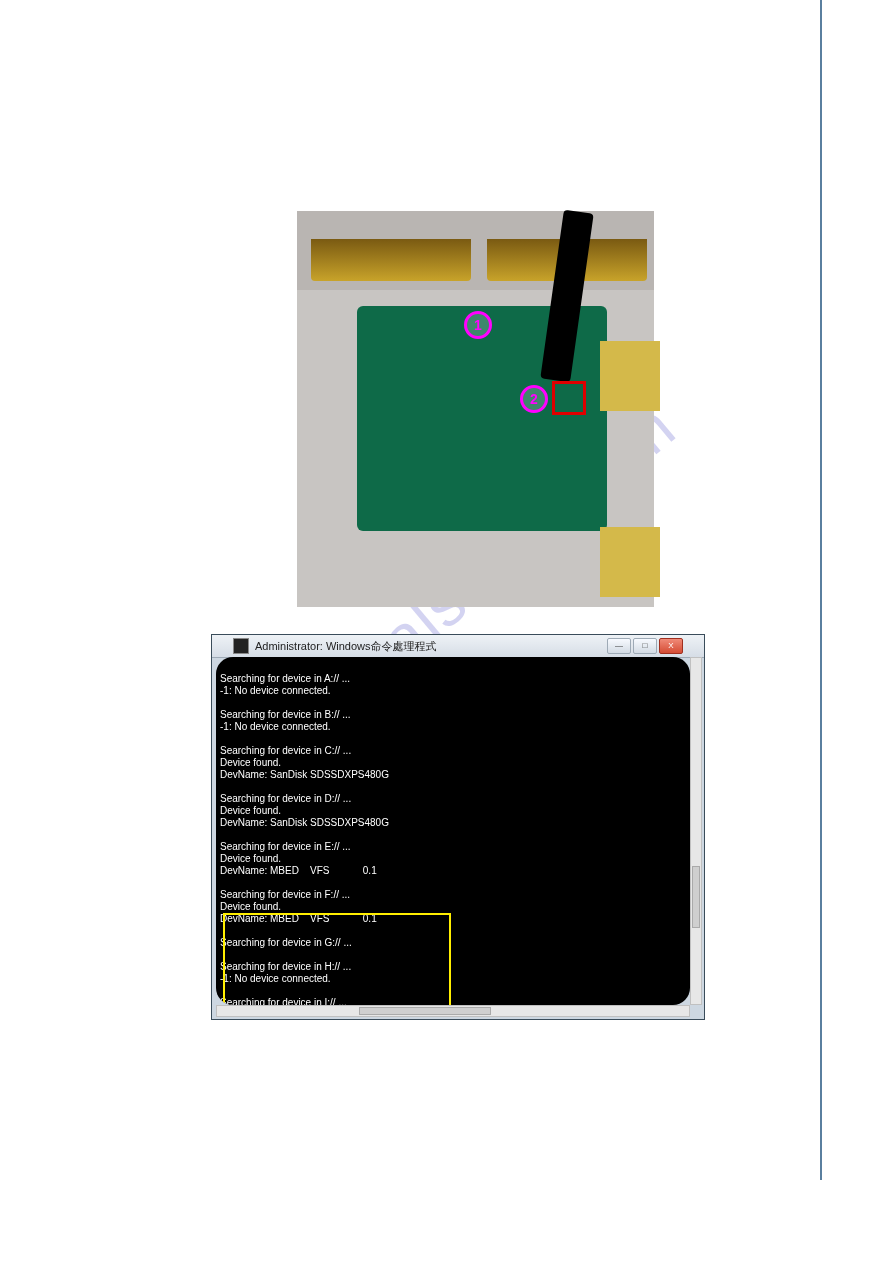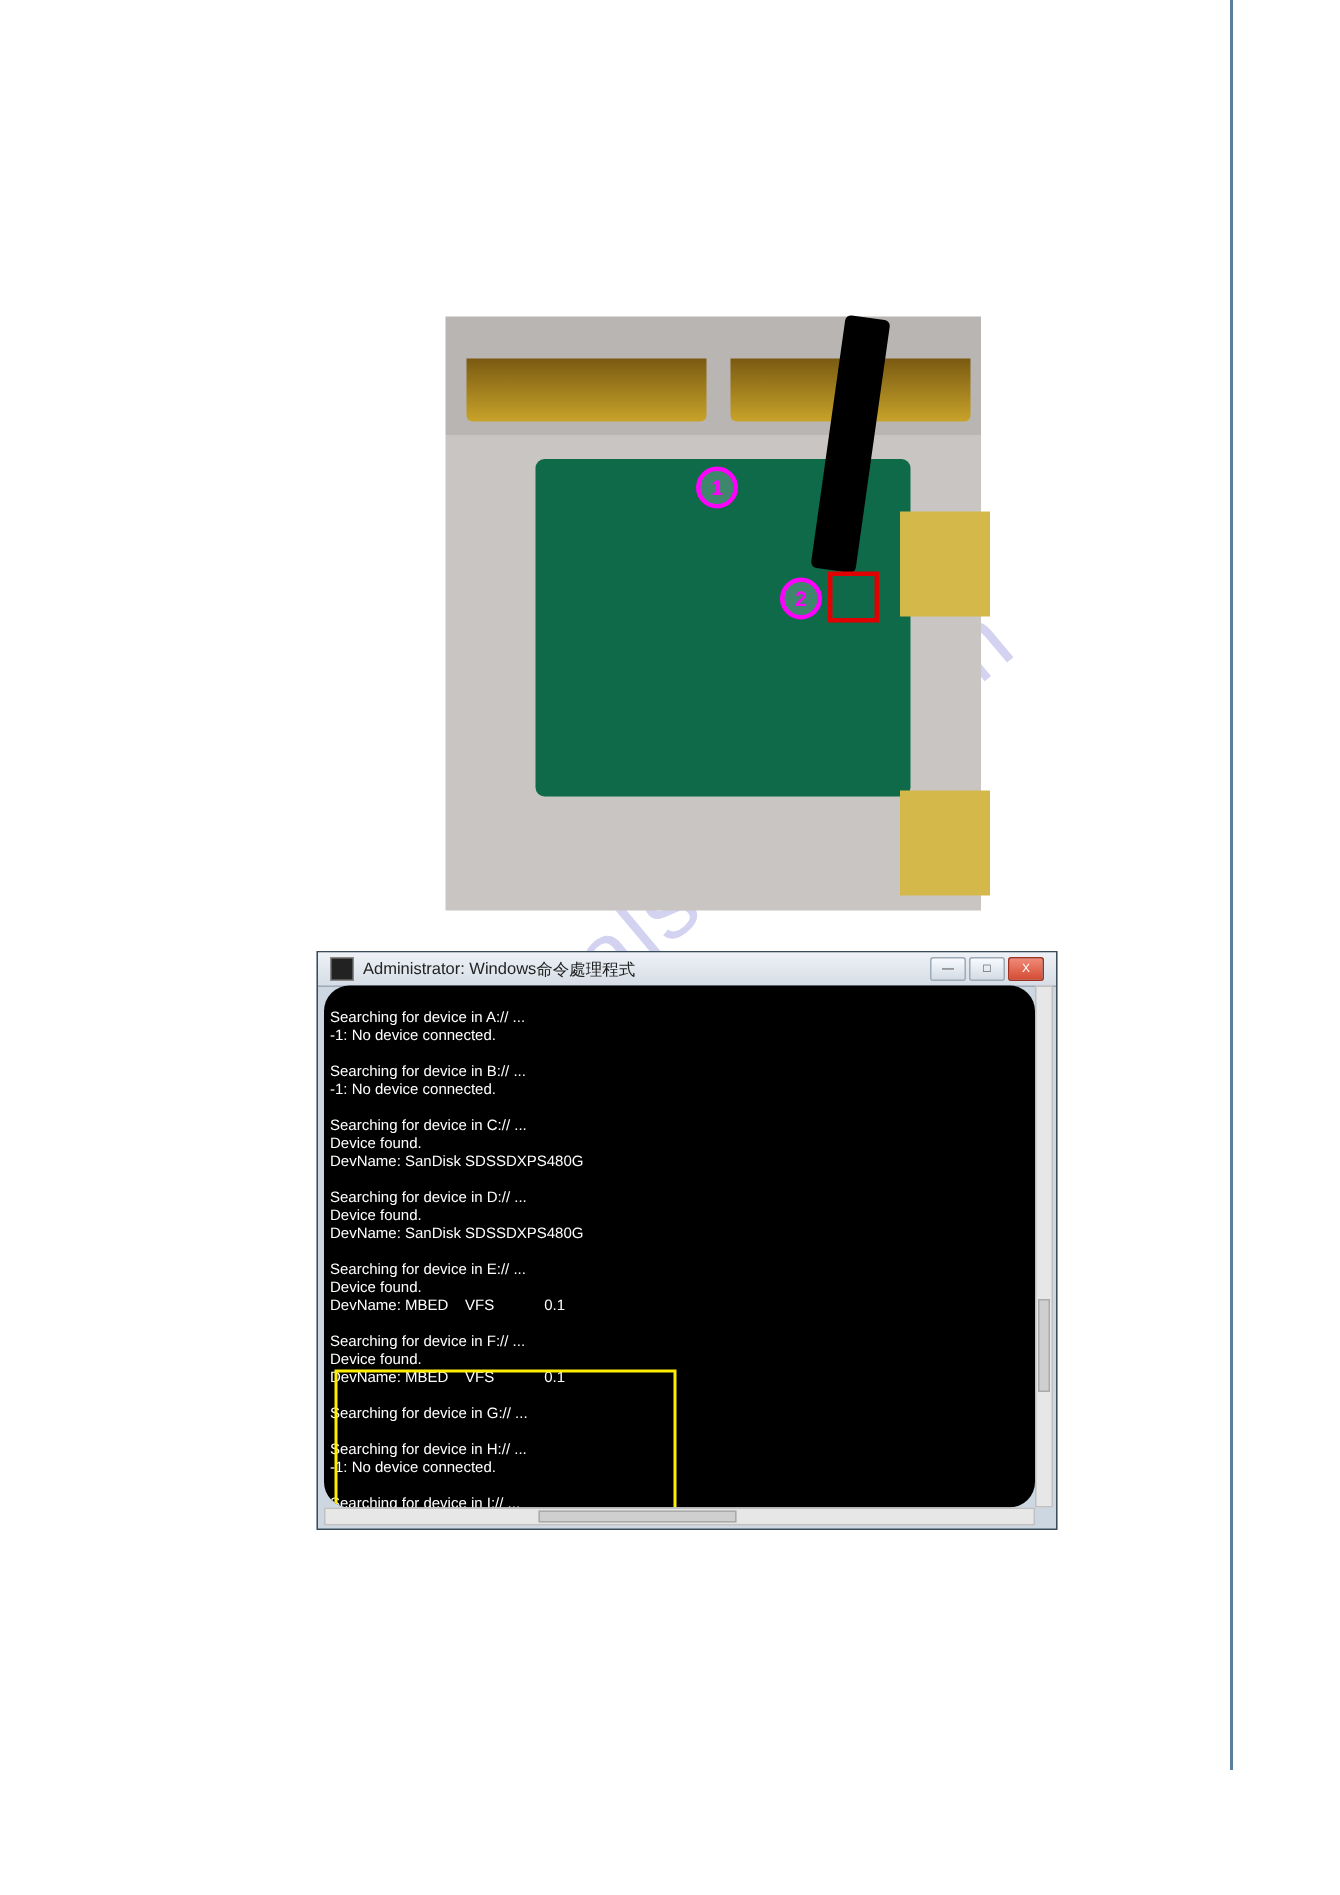--- a/index.html
+++ b/index.html
@@ -133,21 +133,21 @@
   }
   .console .titlebar {
     height: 22px;
     background: linear-gradient(#eef2f6, #d6dde6);
     border-bottom: 1px solid #9eaab6;
     display: flex;
     align-items: center;
     font-family: "Microsoft JhengHei", Arial, sans-serif;
     font-size: 11px;
     color: #222;
-    padding: 0 8px;
+    padding: 0 21px;
   }
   .console .titlebar .icon {
     width: 14px; height: 14px;
     background: #222;
     border: 1px solid #888;
     margin-right: 6px;
     display:inline-block;
   }
   .console .titlebar .spacer { flex: 1; }
   .winbtn {

